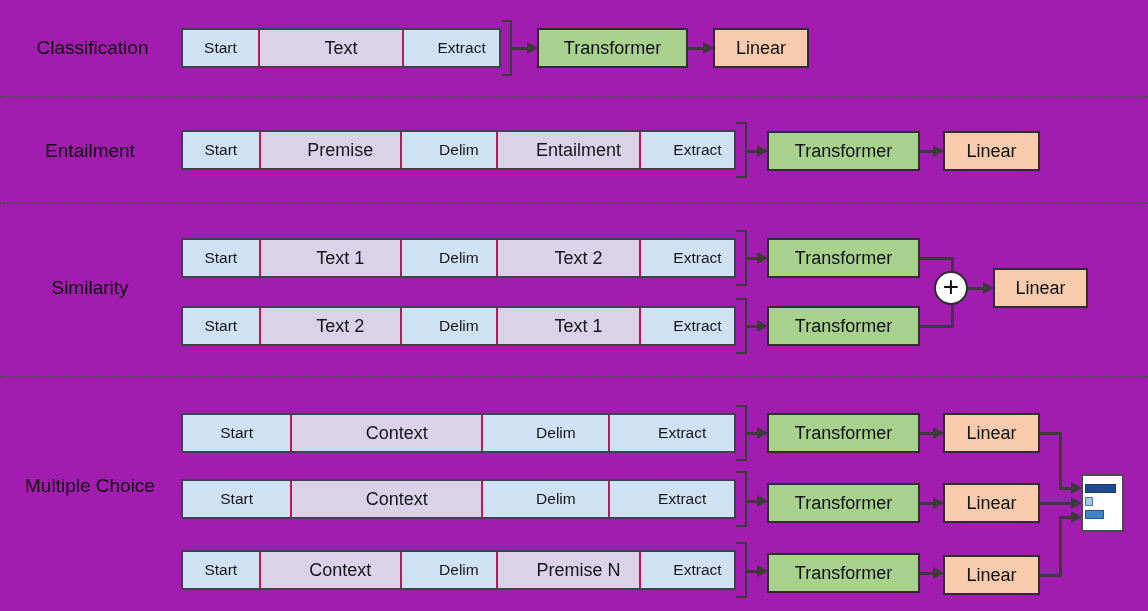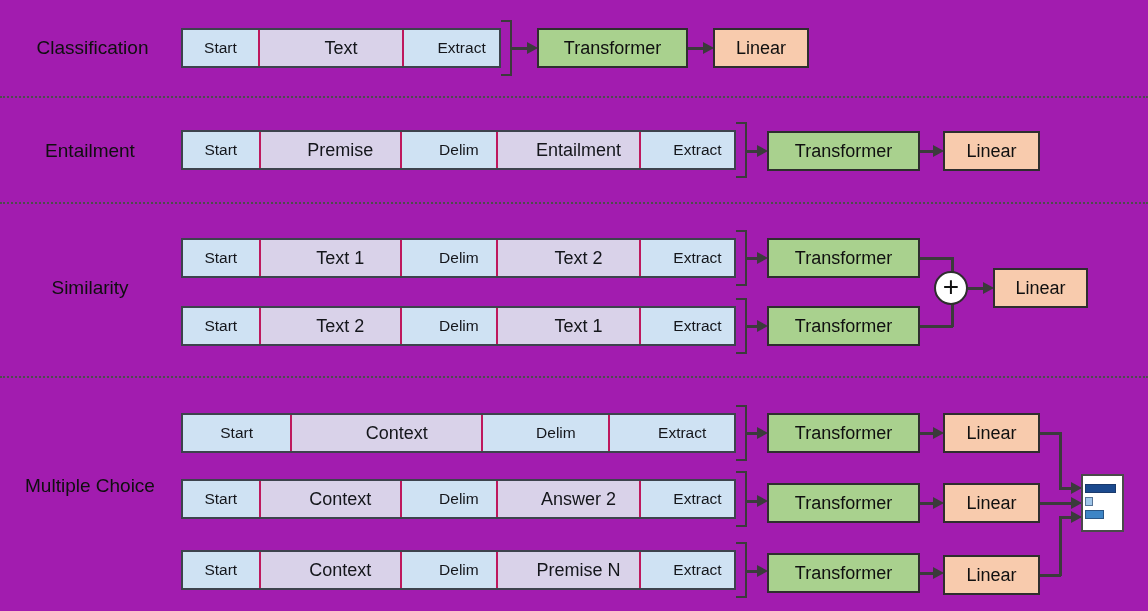--- a/index.html
+++ b/index.html
@@ -120,21 +120,20 @@
   <div class="ahead" style="left:757px;top:427px"></div>
   <div class="box green" style="left:767px;top:413px;width:153px">Transformer</div>
   <div class="hline" style="left:920px;top:432px;width:14px"></div>
   <div class="ahead" style="left:933px;top:427px"></div>
   <div class="box orange" style="left:943px;top:413px;width:97px">Linear</div>
 
   <div class="strip" style="left:181px;top:479px;width:555px">
     <div class="seg blue sm" style="flex:90">Start</div>
     <div class="seg purple lg" style="flex:142">Context</div>
     <div class="seg blue sm" style="flex:88">Delim</div>
-    <div class="seg purple lg" style="flex:144">Answer 2</div>
     <div class="seg blue sm" style="flex:87">Extract</div>
   </div>
   <div class="bracket" style="left:736px;top:471px;height:56px"></div>
   <div class="hline" style="left:747px;top:500px;width:12px"></div>
   <div class="ahead" style="left:757px;top:495px"></div>
   <div class="box green" style="left:767px;top:483px;width:153px">Transformer</div>
   <div class="hline" style="left:920px;top:502px;width:14px"></div>
   <div class="ahead" style="left:933px;top:497px"></div>
   <div class="box orange" style="left:943px;top:483px;width:97px">Linear</div>
 

